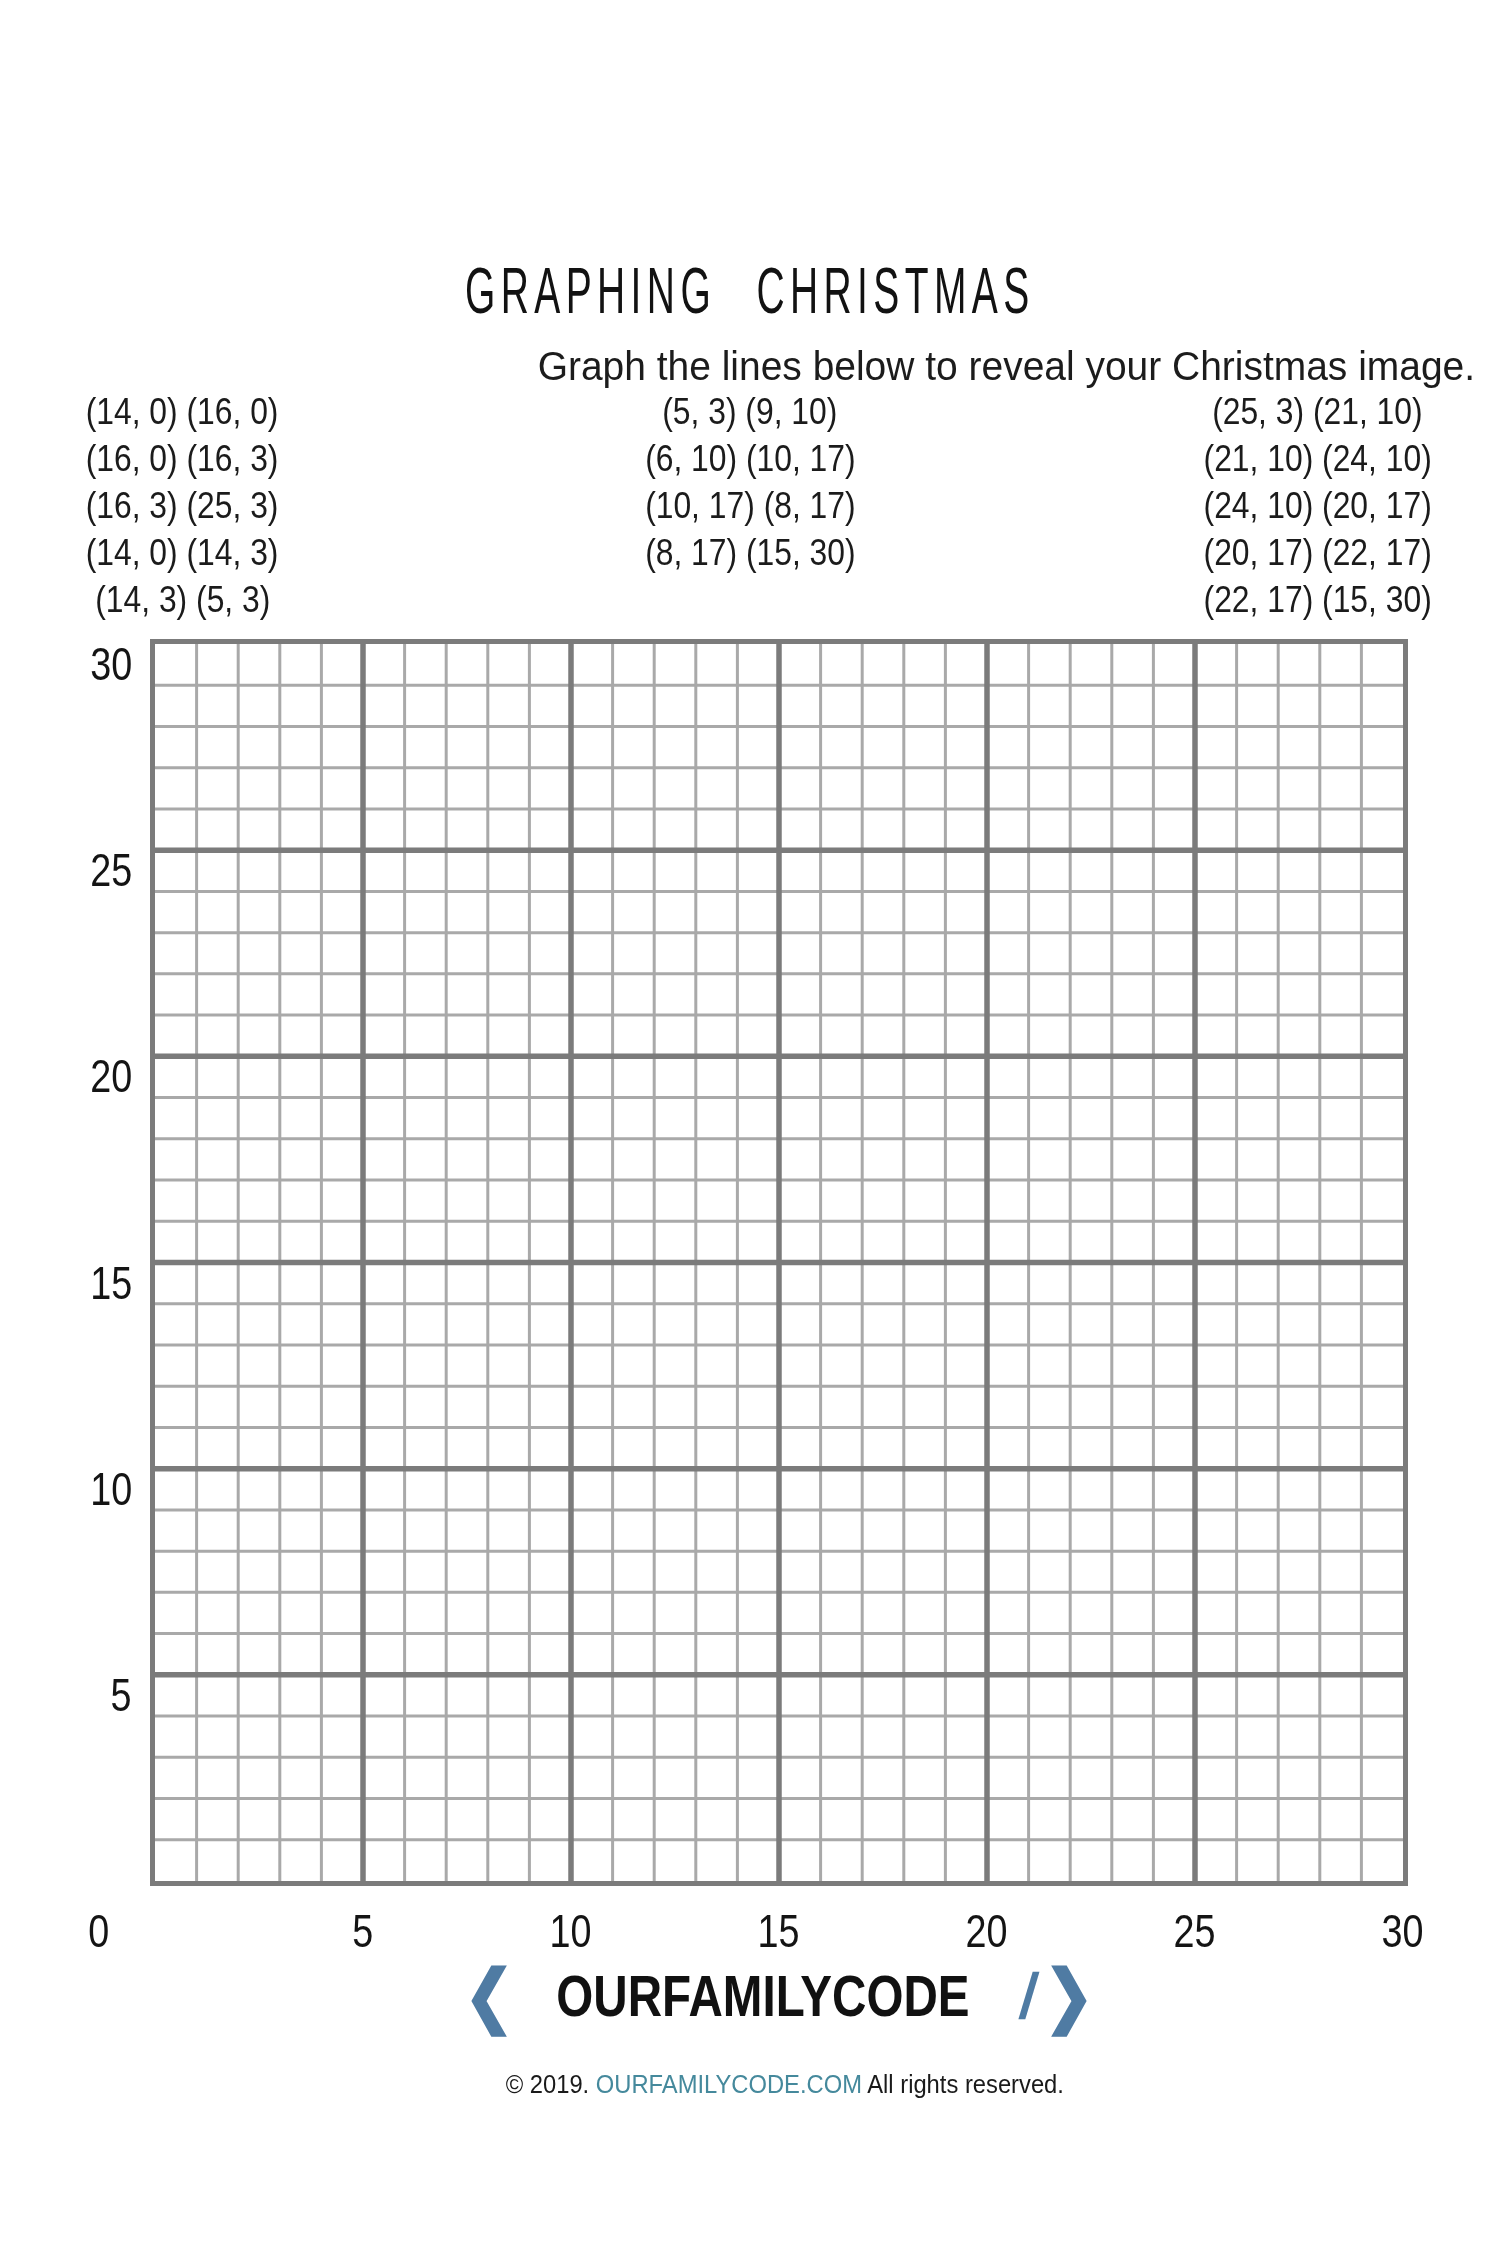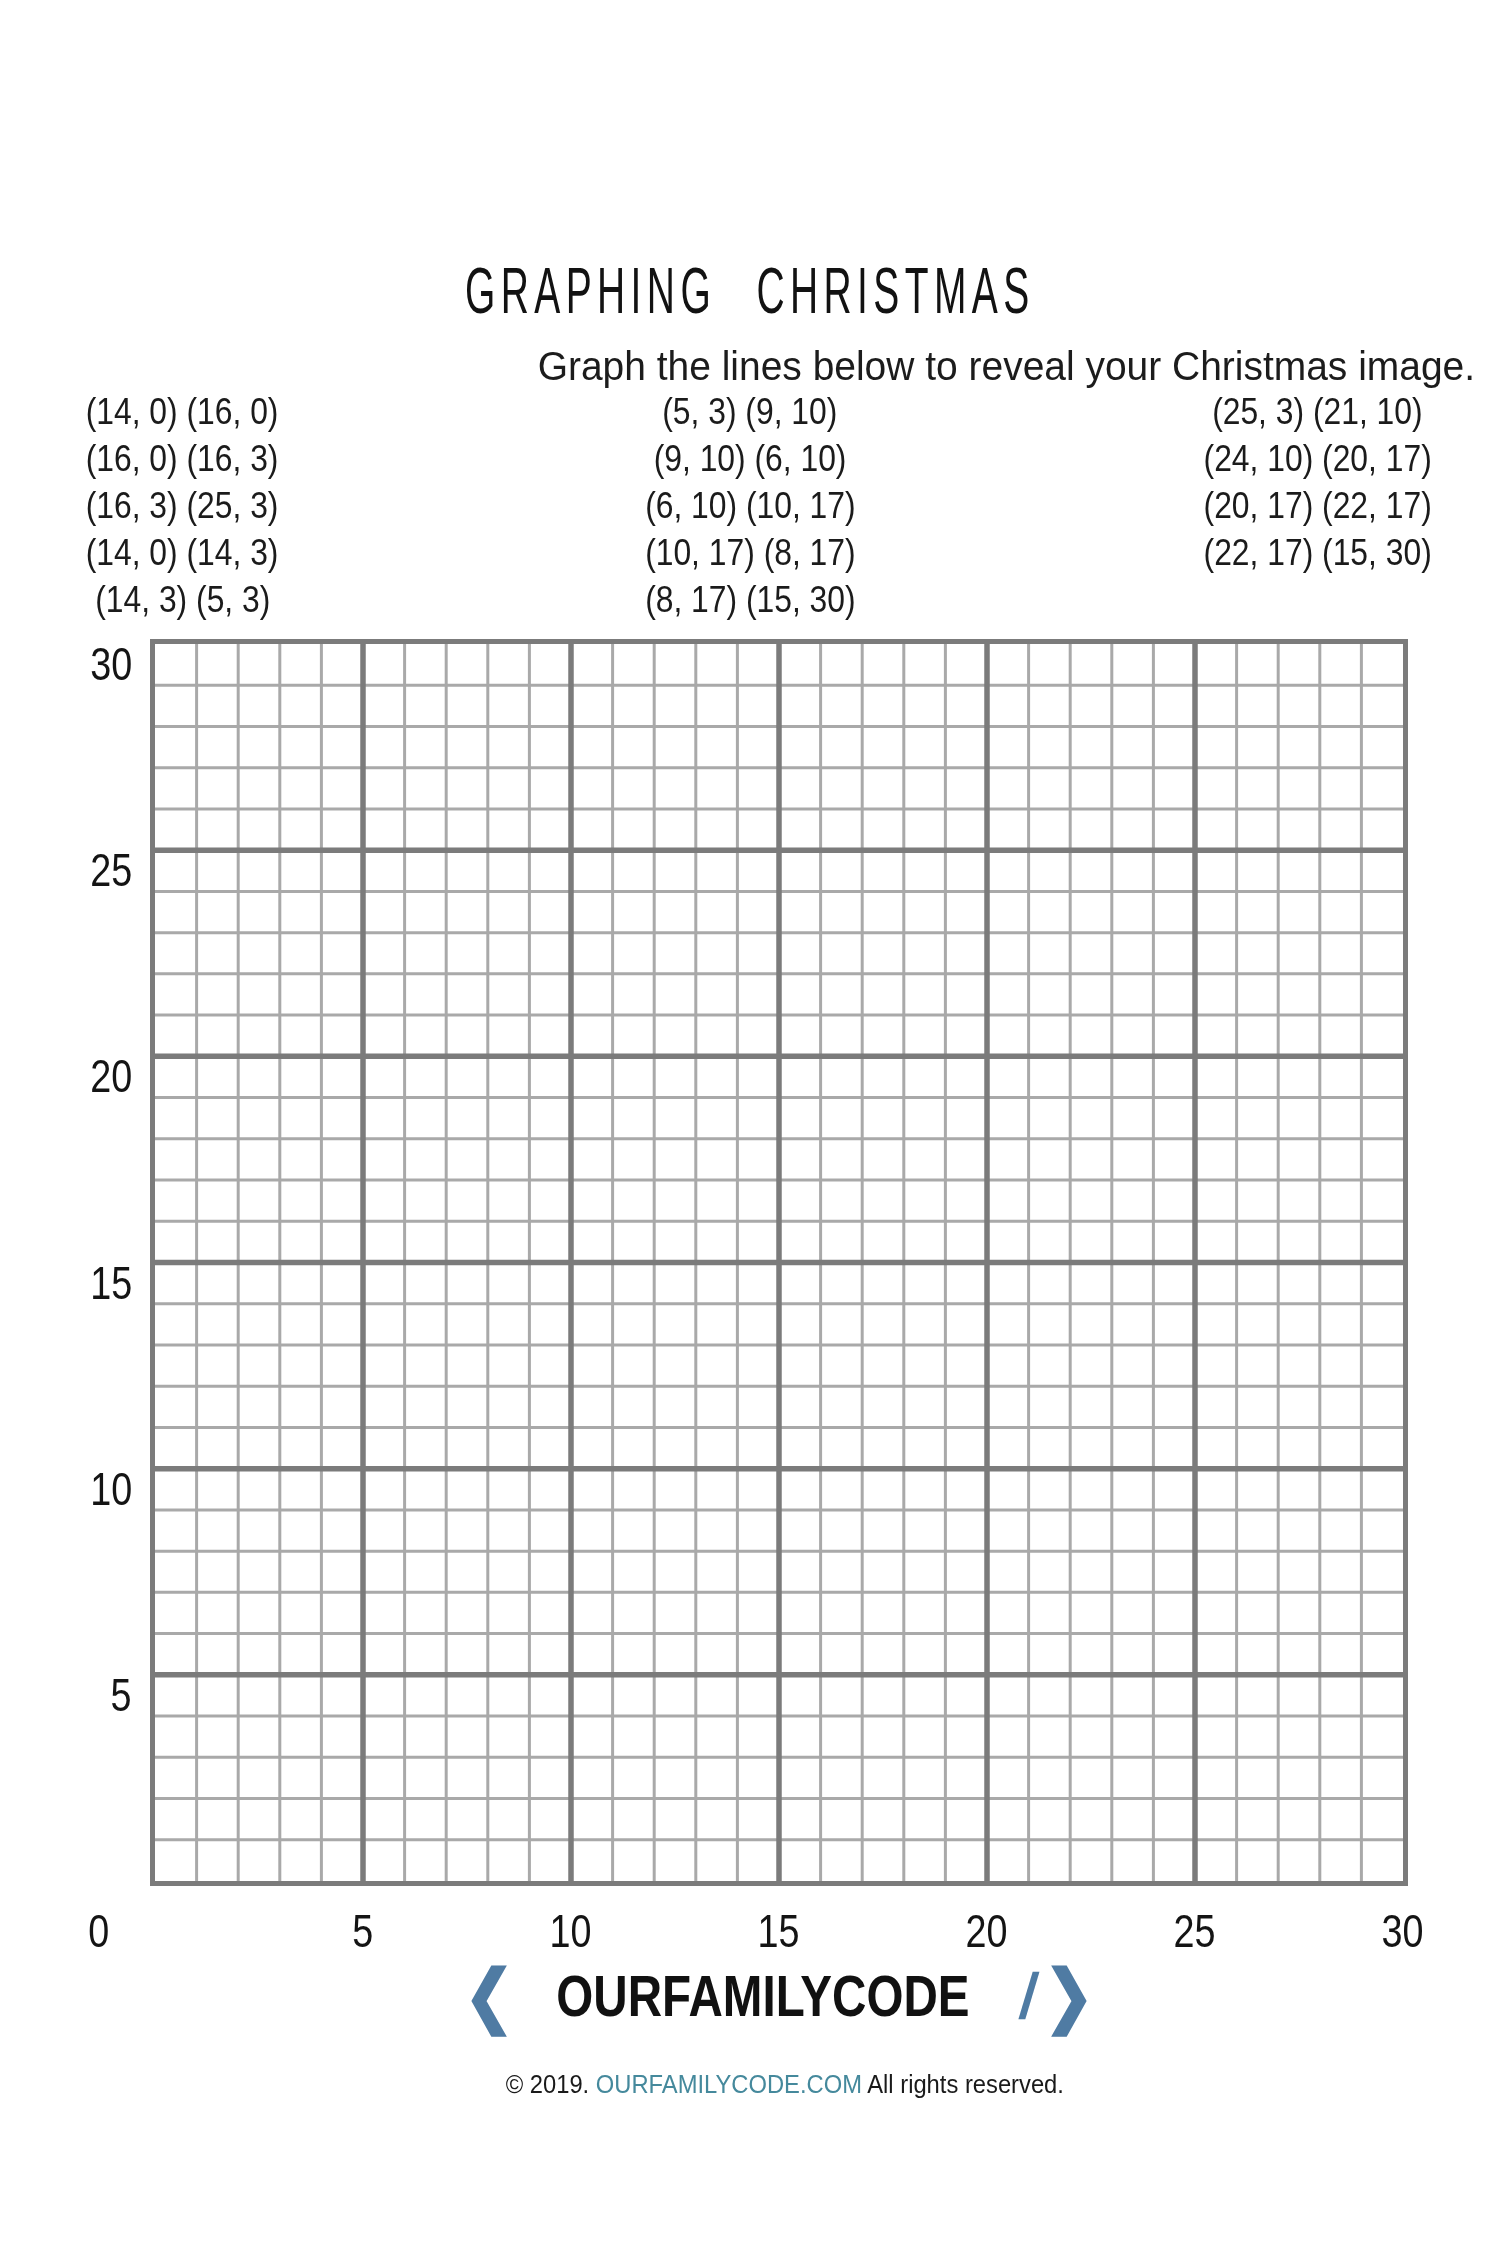--- a/index.html
+++ b/index.html
@@ -107,27 +107,27 @@
 <div class="coords" id="coords">
     <div class="coord-col">
       <div class="coord-line"><span class="cx">(14, 0) (16, 0)</span></div>
       <div class="coord-line"><span class="cx">(16, 0) (16, 3)</span></div>
       <div class="coord-line"><span class="cx">(16, 3) (25, 3)</span></div>
       <div class="coord-line"><span class="cx">(14, 0) (14, 3)</span></div>
       <div class="coord-line"><span class="cx">(14, 3) (5, 3)</span></div>
     </div>
     <div class="coord-col">
       <div class="coord-line"><span class="cx">(5, 3) (9, 10)</span></div>
-      <div class="coord-line"><span class="cx">(9, 10) (6, 10)</span></div>
       <div class="coord-line"><span class="cx">(6, 10) (10, 17)</span></div>
       <div class="coord-line"><span class="cx">(10, 17) (8, 17)</span></div>
       <div class="coord-line"><span class="cx">(8, 17) (15, 30)</span></div>
     </div>
     <div class="coord-col">
       <div class="coord-line"><span class="cx">(25, 3) (21, 10)</span></div>
+      <div class="coord-line"><span class="cx">(21, 10) (24, 10)</span></div>
       <div class="coord-line"><span class="cx">(24, 10) (20, 17)</span></div>
       <div class="coord-line"><span class="cx">(20, 17) (22, 17)</span></div>
       <div class="coord-line"><span class="cx">(22, 17) (15, 30)</span></div>
     </div>
   </div>
 
 <div class="grid-box" style="border-color: rgb(123, 123, 123);">
   <svg id="grid-svg" viewBox="0 0 1248 1237" preserveAspectRatio="none">
       <line x1="41.6" y1="0" x2="41.6" y2="1237" stroke="#a9a9a9" stroke-width="3"></line>
       <line x1="0" y1="41.233333333333334" x2="1248" y2="41.233333333333334" stroke="#a9a9a9" stroke-width="3"></line>

